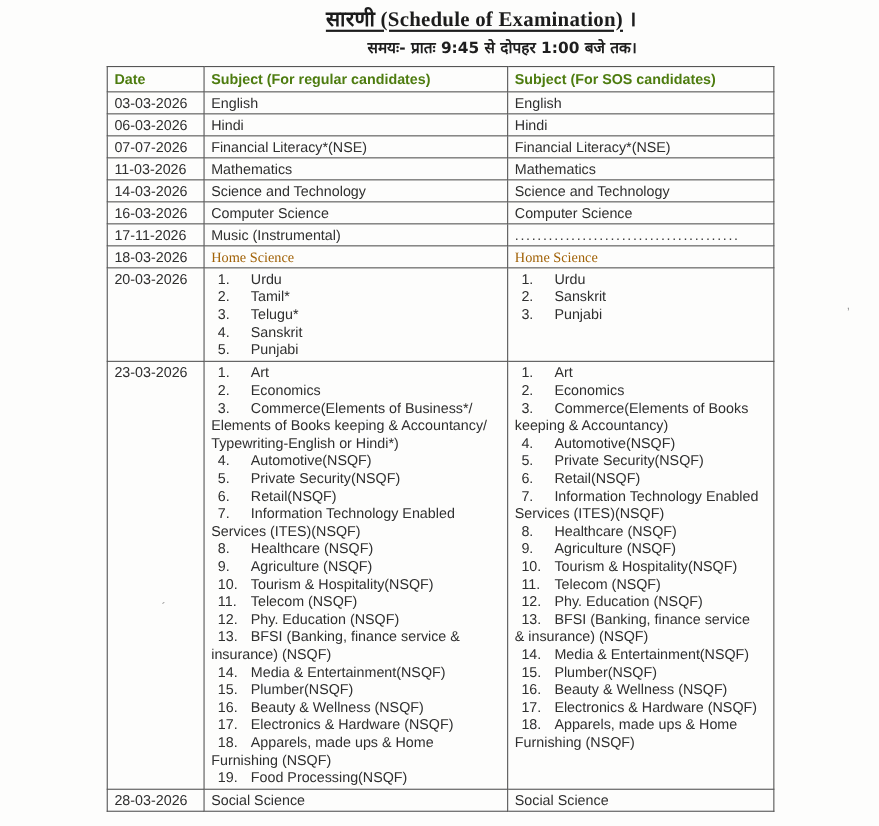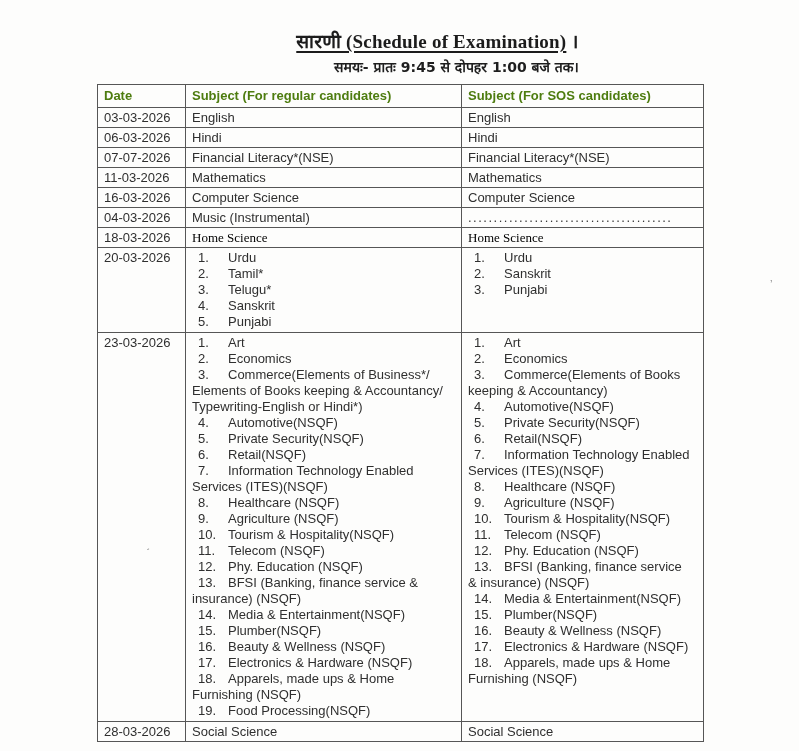--- a/index.html
+++ b/index.html
@@ -3,21 +3,21 @@
 <meta charset="utf-8">
 <style>
   * { margin: 0; padding: 0; box-sizing: border-box; }
   html, body {
     width: 799px; height: 751px;
     background: #fdfdfc;
     overflow: hidden;
     font-family: "Liberation Sans", sans-serif;
     color: #2f2f2f;
   }
-  .doc-header { padding-top: 4px; margin-top: 24px; }
+  .doc-header { padding-top: 4px; }
   .doc-title {
     text-align: center;
     transform: translateX(38px);
     font-family: "Liberation Serif", "DejaVu Sans", serif;
     font-size: 19px;
     font-weight: 700;
     color: #1c1c1c;
     letter-spacing: 0.2px;
   }
   .doc-title .underlined {
@@ -55,21 +55,21 @@
   table.exam-table th {
     font-weight: 700;
     color: #4d7c0f;
     padding: 3px 6px;
     line-height: 16px;
   }
   td.date-cell { padding-left: 8px; white-space: nowrap; }
   td.subject-cell.dotted { letter-spacing: 1.5px; color: #3a3a3a; overflow: hidden; white-space: nowrap; }
   tr.serif-faded td.subject-cell {
     font-family: "Liberation Serif", serif;
-    color: #000000;
+    color: #a16207;
   }
   .list-cell { padding-top: 3px; padding-bottom: 3px; }
   .list-item {
     text-indent: 6px;
     line-height: 16px;
   }
   .list-item .num {
     display: inline-block;
     width: 30px;
     text-indent: 0;
@@ -122,26 +122,31 @@
           <td class="date-cell">07-07-2026</td>
           <td class="subject-cell regular">Financial Literacy*(NSE)</td>
           <td class="subject-cell sos">Financial Literacy*(NSE)</td>
         </tr>
         <tr>
           <td class="date-cell">11-03-2026</td>
           <td class="subject-cell regular">Mathematics</td>
           <td class="subject-cell sos">Mathematics</td>
         </tr>
         <tr>
+          <td class="date-cell">14-03-2026</td>
+          <td class="subject-cell regular">Science and Technology</td>
+          <td class="subject-cell sos">Science and Technology</td>
+        </tr>
+        <tr>
           <td class="date-cell">16-03-2026</td>
           <td class="subject-cell regular">Computer Science</td>
           <td class="subject-cell sos">Computer Science</td>
         </tr>
         <tr>
-          <td class="date-cell">04-03-2026</td>
+          <td class="date-cell">17-11-2026</td>
           <td class="subject-cell regular">Music (Instrumental)</td>
           <td class="subject-cell sos dotted">........................................</td>
         </tr>
         <tr class="serif-faded">
           <td class="date-cell">18-03-2026</td>
           <td class="subject-cell regular">Home Science</td>
           <td class="subject-cell sos">Home Science</td>
         </tr>
         <tr>
           <td class="date-cell">20-03-2026</td>

